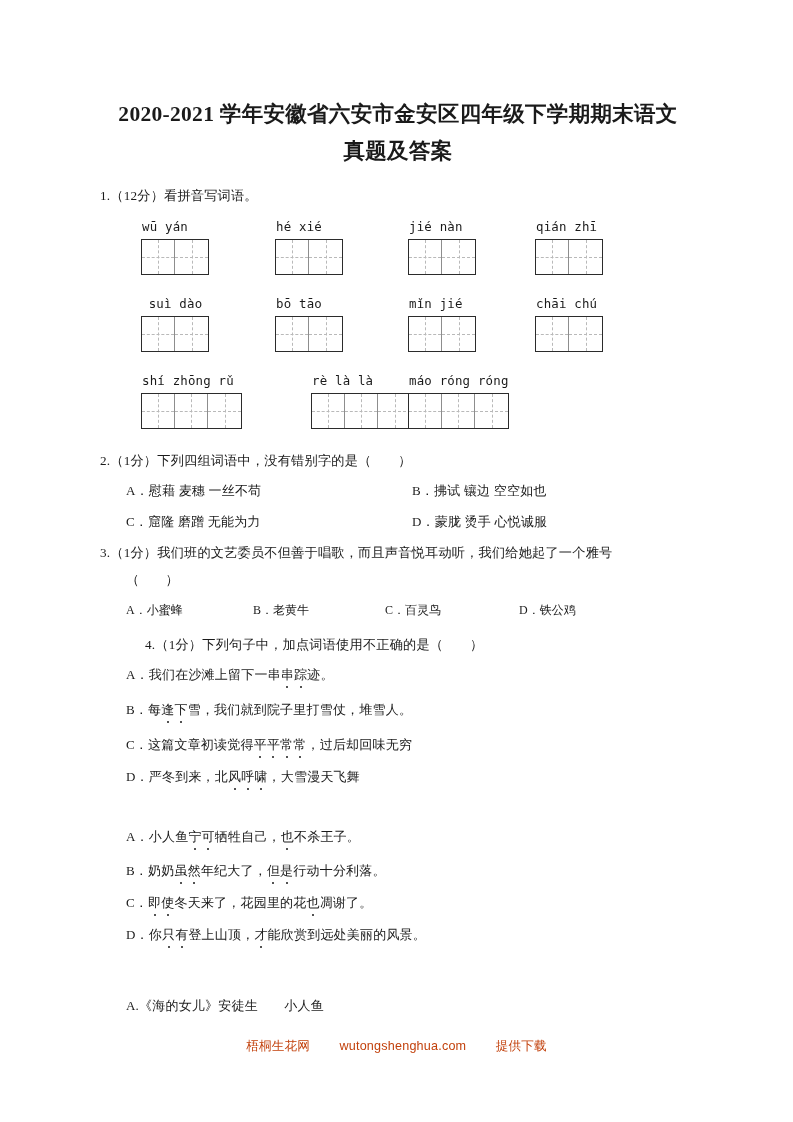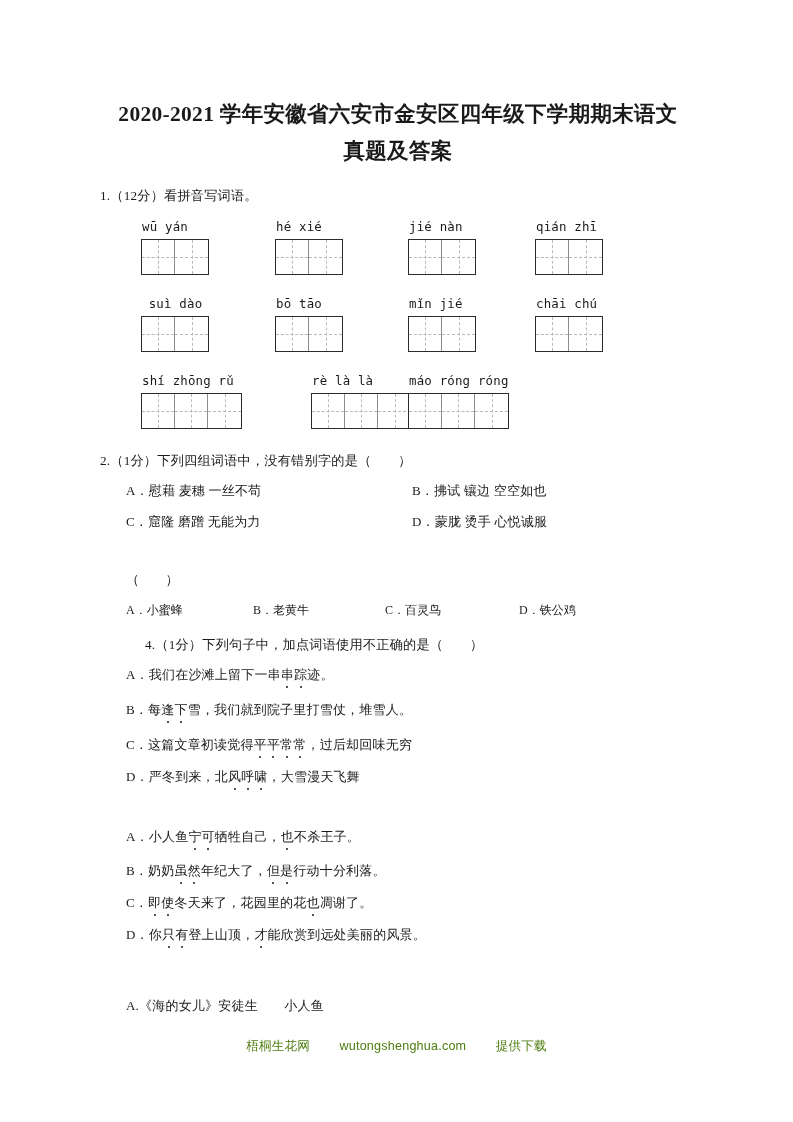--- a/index.html
+++ b/index.html
@@ -136,21 +136,21 @@
     border-top: 1px dashed #b9b9b9;
   }
 
   
   .footer {
     position: absolute;
     left: 0;
     top: 1038px;
     width: 793px;
     text-align: center;
-    color: #4d7c0f;
+    color: #c2410c;
     font-size: 12.6px;
     letter-spacing: 0.2px;
   }
   .footer span { display: inline-block; }
   .footer .site {
     font-family: "Liberation Sans", "DejaVu Sans", sans-serif;
     margin: 0 26px;
   }
 </style>
 </head>
@@ -247,20 +247,21 @@
       <div class="cell"></div>
     </div>
   </div>
 
   <div class="q-stem" style="top:451px;">2.（1分）下列四组词语中，没有错别字的是（　　）</div>
   <div class="opt" style="top:481px;">A．慰藉  麦穗  一丝不苟</div>
   <div class="opt col2" style="top:481px;">B．拂试  镶边  空空如也</div>
   <div class="opt" style="top:512px;">C．窟隆  磨蹭  无能为力</div>
   <div class="opt col2" style="top:512px;">D．蒙胧  烫手  心悦诚服</div>
 
+  <div class="q-stem" style="top:543px;">3.（1分）我们班的文艺委员不但善于唱歌，而且声音悦耳动听，我们给她起了一个雅号</div>
   <div class="q-stem-2nd" style="top:570px;">（　　）</div>
   <div class="opt-inline" style="left:126px; top:601px;">A．小蜜蜂</div>
   <div class="opt-inline" style="left:253px; top:601px;">B．老黄牛</div>
   <div class="opt-inline" style="left:385px; top:601px;">C．百灵鸟</div>
   <div class="opt-inline" style="left:519px; top:601px;">D．铁公鸡</div>
 
   <div class="q-stem" style="top:635px;margin-left:45px;">4.（1分）下列句子中，加点词语使用不正确的是（　　）</div>
   <div class="opt" style="top:665px;">
     <span>A．我们在沙滩上留下一串<span class="dotted">串</span><span class="dotted">踪</span>迹。</span>
   </div>

